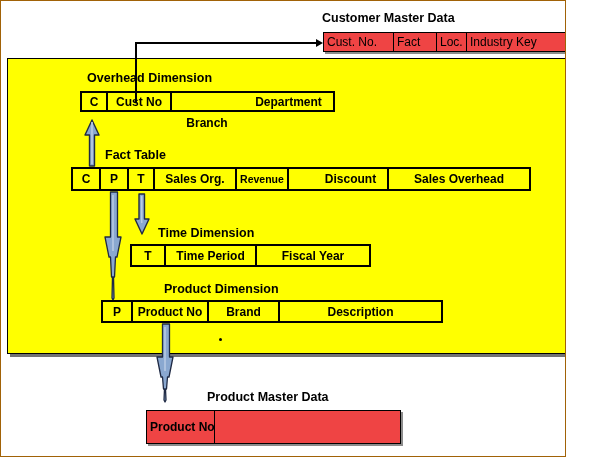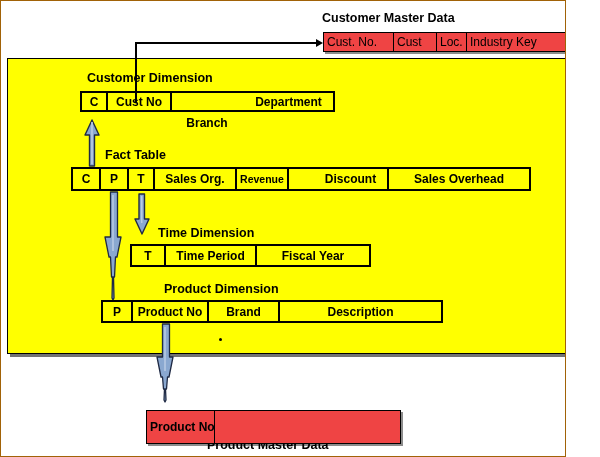--- a/index.html
+++ b/index.html
@@ -119,32 +119,32 @@
 </style>
 </head>
 <body>
 
 <div id="canvas">
 
   <div class="caption" style="left:321px; top:10px;">Customer Master Data</div>
 
   <div class="master-box" style="left:322px; top:31px; width:248px; height:20px;">
     <div class="mcell" style="width:70px;">Cust. No.</div>
-    <div class="mcell" style="width:43px;">Cust</div>
+    <div class="mcell" style="width:43px;">Fact</div>
     <div class="mcell" style="width:30px;">Loc.</div>
     <div class="mcell" style="flex:1;">Industry Key</div>
   </div>
 
   <div class="conn-seg" style="left:134px; top:41px; width:1.5px; height:61px;"></div>
   <div class="conn-seg" style="left:134px; top:41px; width:184px; height:1.5px;"></div>
   <div class="conn-head" style="left:315px; top:38px;"></div>
 
   <div id="yellow-panel"></div>
 
-  <div class="caption" style="left:86px; top:70px;">Customer Dimension</div>
+  <div class="caption" style="left:86px; top:70px;">Overhead Dimension</div>
 
   <div class="tbl" style="left:79px; top:90px; width:255px; height:21px;">
     <div class="cell" style="width:26px;">C</div>
     <div class="cell" style="width:64px;">Cust No</div>
     <div class="cell" style="width:72px;margin-top:30px;">Branch</div>
     <div class="cell" style="flex:1;">Department</div>
   </div>
 
   <div class="arrow" style="left:80px; top:118px;">
     <svg width="22" height="48" viewBox="0 0 22 48">
@@ -198,20 +198,20 @@
 
   <div class="dot" style="left:218px; top:337px;"></div>
 
   <div class="arrow" style="left:152px; top:322px;">
     <svg width="26" height="80" viewBox="0 0 26 80">
       <polygon points="9.5,1 16.5,1 16.5,34 20,34 16,54 14.5,54 13.5,66 12.5,66 13,77 12,79 11,77 11.5,66 10.5,66 9.5,54 8,54 4,34 9.5,34" fill="#8aa8d0" stroke="#1f2a44" stroke-width="1.3" stroke-linejoin="round"></polygon>
       <polyline points="12,4 12,48" fill="none" stroke="#b9cbe4" stroke-width="1.5"></polyline>
     </svg>
   </div>
 
-  <div class="caption" style="left:206px; top:389px;margin-top:48px;">Product Master Data</div>
+  <div class="caption" style="left:206px; top:389px;">Product Master Data</div>
 
   <div class="master-box bold" style="left:145px; top:409px; width:255px; height:34px;">
     <div class="mcell" style="width:68px;">Product No</div>
     <div class="mcell" style="flex:1;"></div>
   </div>
 
 </div>
 
 </body></html>

